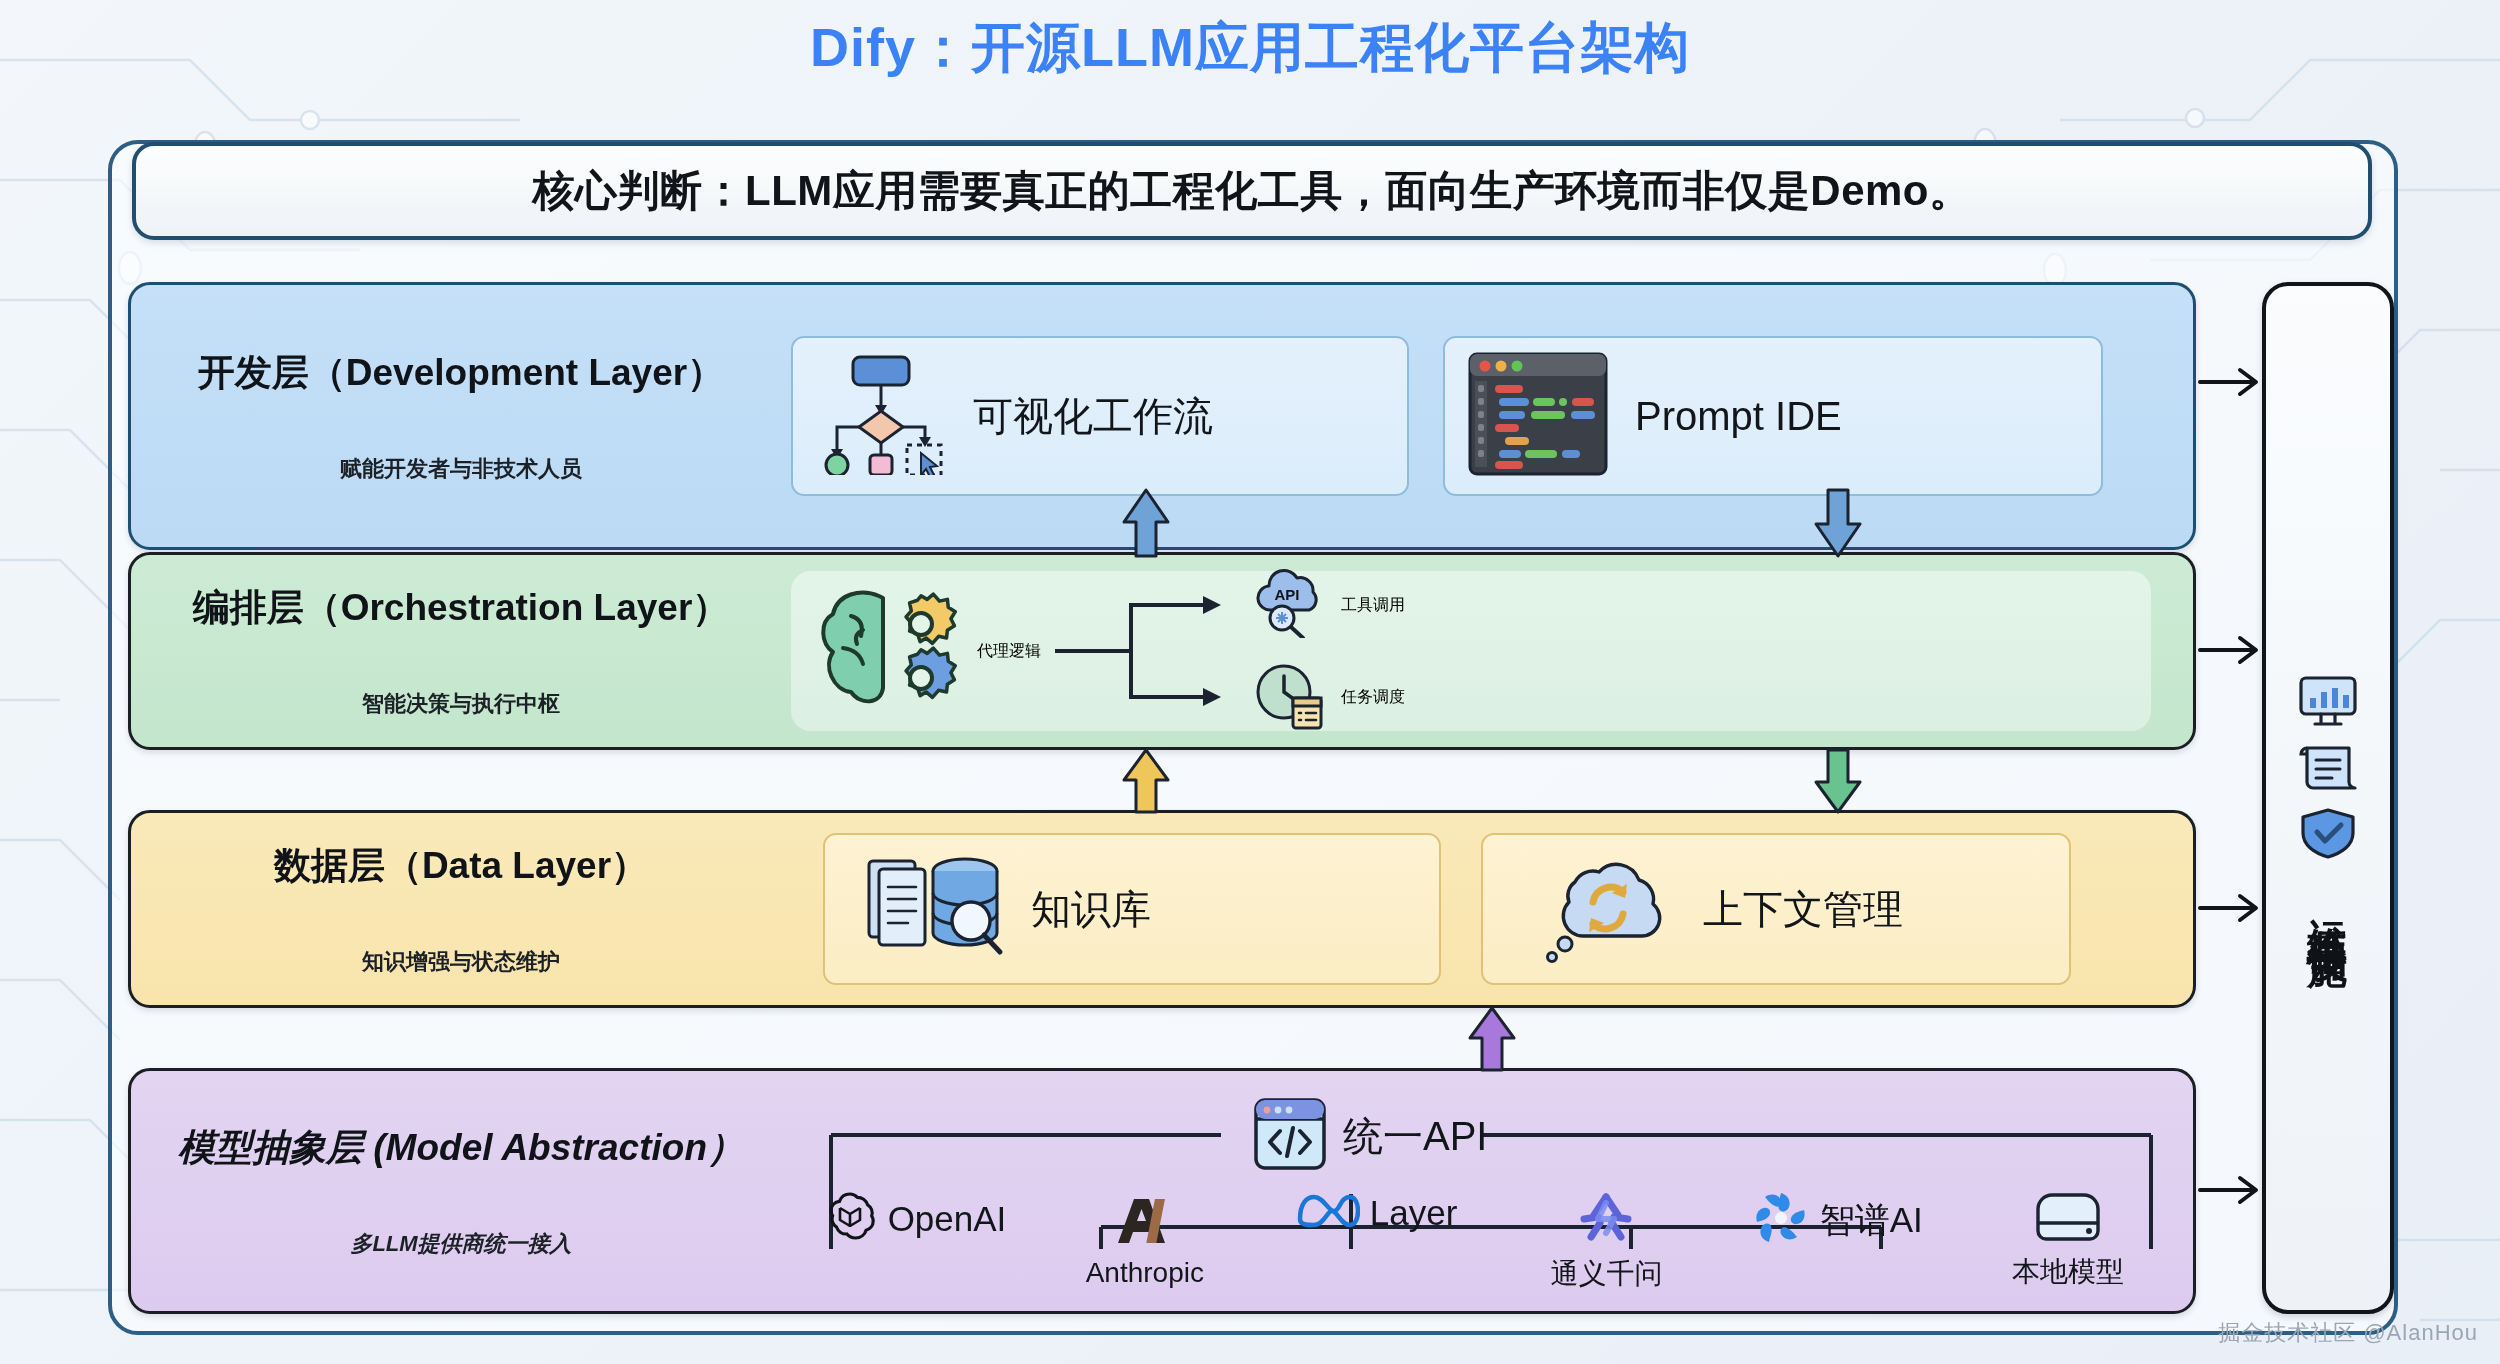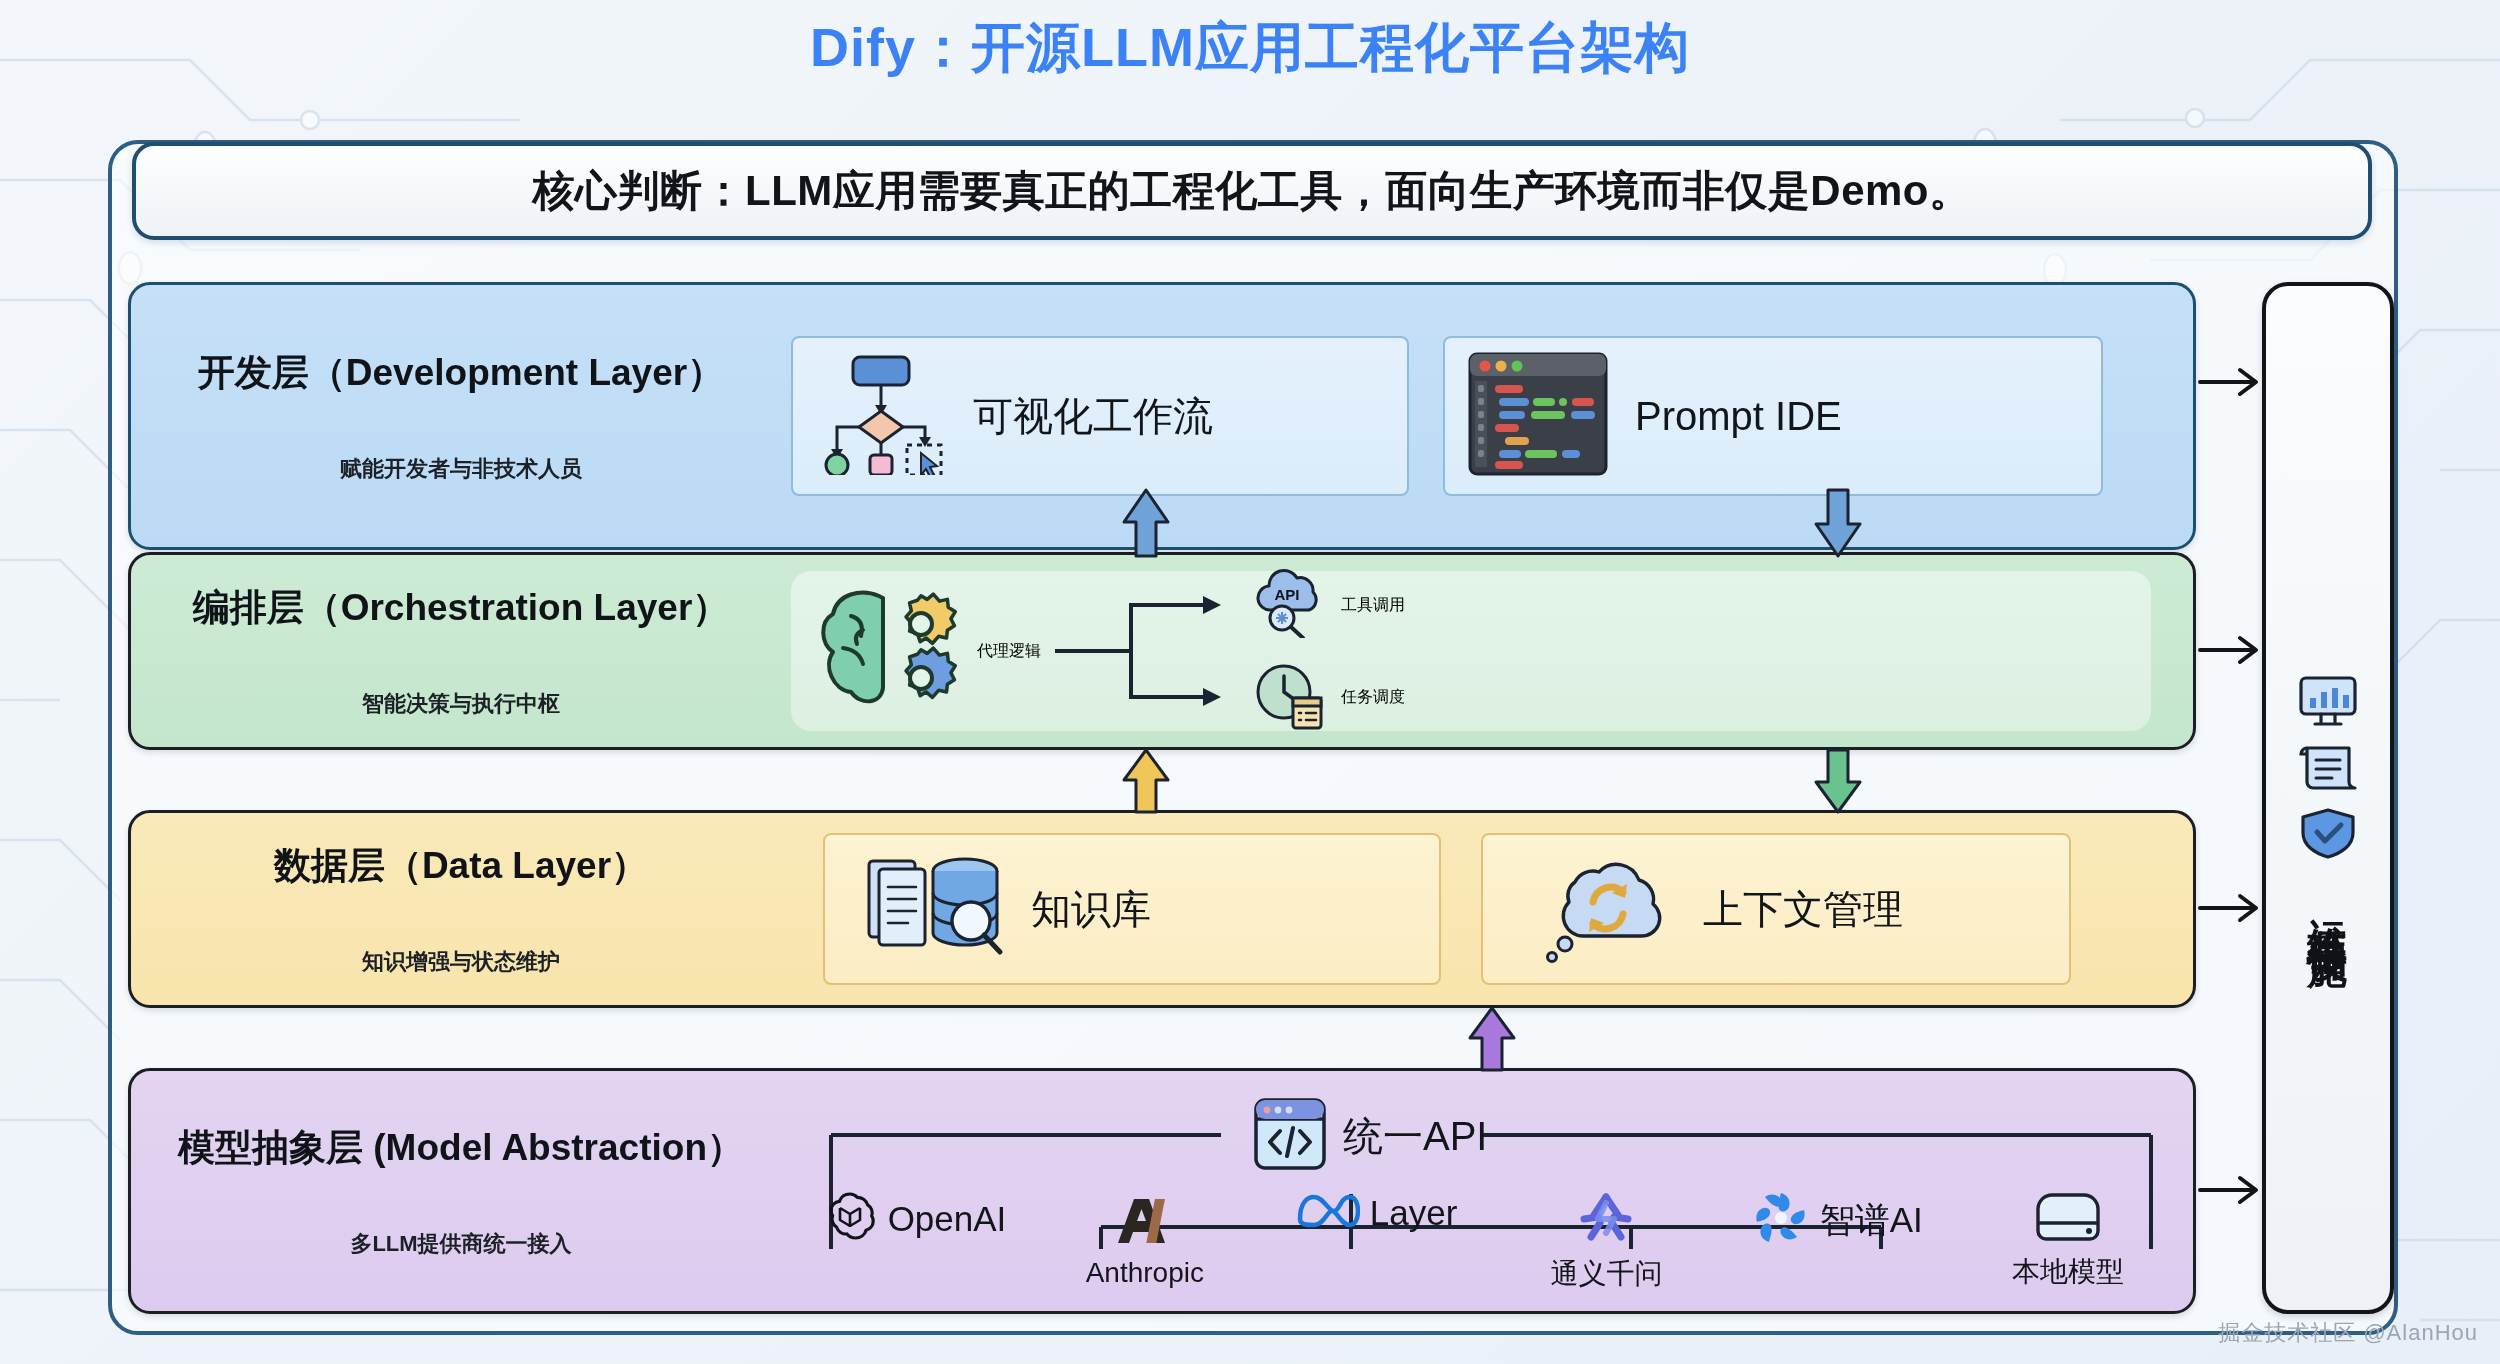--- a/index.html
+++ b/index.html
@@ -60,21 +60,21 @@
   .layer .layer-sub { font-size: 22px; font-weight: 600; color: #1c2127; white-space: nowrap; margin-top: 46px; }
   .layer .layer-body { flex: 1; display: flex; align-items: center; }
 
   .l-dev   { top: 282px;  height: 268px; background: linear-gradient(180deg,#c5e0f7 0%,#bcdaf5 100%); border-color:#1d4f73; }
   .l-orch  { top: 552px;  height: 198px; background: linear-gradient(180deg,#cdebd4 0%,#c4e6cd 100%); border-color:#1b1f24; }
   .l-data  { top: 810px;  height: 198px; background: linear-gradient(180deg,#fae9b9 0%,#f8e4ac 100%); border-color:#1b1f24; }
   .l-model { top: 1068px; height: 246px; background: linear-gradient(180deg,#e3d4f2 0%,#ddcbef 100%); border-color:#1b1f24; }
 
   
   .card {
-    border: 2px solid #8fbbdc; border-radius: 8px;
+    border: 2px solid #8fbbdc; border-radius: 13px;
     display: flex; align-items: center; gap: 26px;
     padding: 0 22px;
   }
   .card .card-label { font-size: 40px; color: #12161a; font-weight: 500; white-space: nowrap; }
 
   .dev-card { height: 160px; background: linear-gradient(180deg,#e4f1fc 0%,#dbecfa 100%); }
   .dev-card.c1 { width: 618px; }
   .dev-card.c2 { width: 660px; }
 
   .orch-card {
@@ -362,21 +362,21 @@
       <span class="card-label">上下文管理</span>
     </div>
   </div>
 </div>
 
 <svg class="varrow" style="left:1466px; top:1006px;" width="52" height="66" viewBox="0 0 52 66">
   <path d="M26 2 L48 32 H36 V64 H16 V32 H4 Z" fill="#a878dd" stroke="#1b2330" stroke-width="3" stroke-linejoin="round"></path>
 </svg>
 
 <div class="layer l-model">
-  <div class="layer-head" style="align-self:center;">
+  <div class="layer-head" style="align-self:center;font-style:italic;">
     <div class="layer-title">模型抽象层 (Model Abstraction）</div>
     <div class="layer-sub">多LLM提供商统一接入</div>
   </div>
 
   <div class="model-body">
 
     <svg width="1400" height="150" viewBox="0 0 1400 150" style="position:absolute; left:0; top:28px;">
       <path d="M40 36 H430 M40 36 V150" fill="none" stroke="#1b2330" stroke-width="4"></path>
       <path d="M690 36 H1360 M1360 36 V150" fill="none" stroke="#1b2330" stroke-width="4"></path>
       <path d="M560 95 V128 M310 128 H1090 M310 128 V150 M560 128 V150 M840 128 V150 M1090 128 V150" fill="none" stroke="#1b2330" stroke-width="4"></path>

